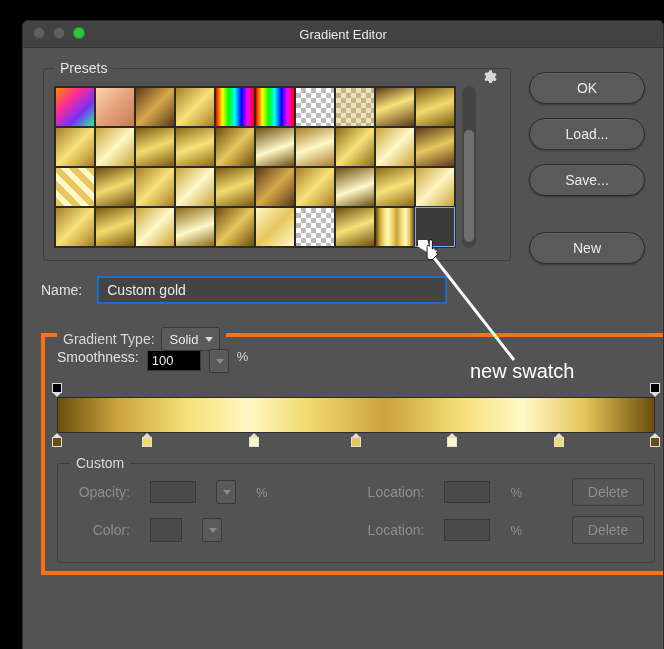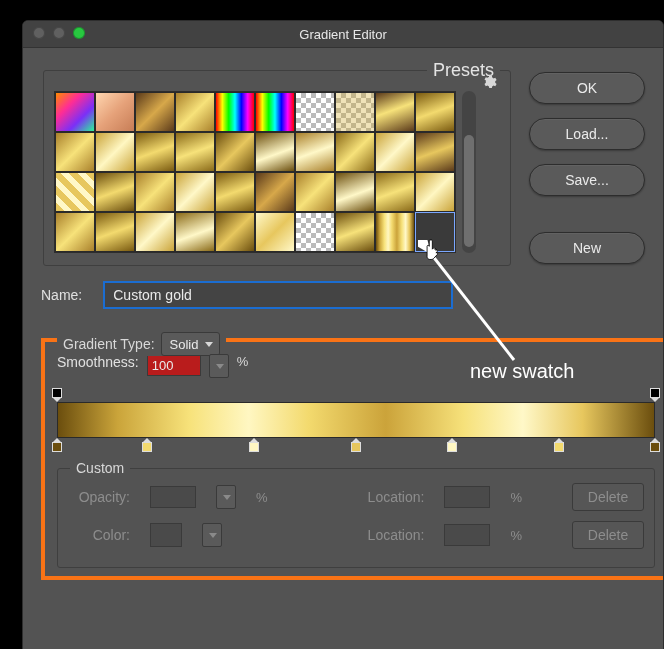--- a/index.html
+++ b/index.html
@@ -81,22 +81,21 @@
     border: 1px solid #3f3f3f;
     border-radius: 3px;
     padding: 10px 10px 12px 10px;
     width: 446px;
     position: relative;
     background: #535353;
   }
   .presets-group > legend {
     padding: 0 6px;
     color: #e4e4e4;
-    font-size: 18px;
-    text-align: right;
+    font-size: 14px;
   }
   .presets-head {
     position: absolute;
     right: 12px;
     top: -8px;
     color: #d0d0d0;
   }
   .gear {
     width: 18px;
     height: 18px;
@@ -160,21 +159,21 @@
     font-size: 14px;
     border-radius: 16px;
     display: flex;
     align-items: center;
     justify-content: center;
     box-shadow: 0 1px 0 rgba(255,255,255,0.05) inset, 0 1px 2px rgba(0,0,0,0.3);
     cursor: default;
   }
 
   
-  .row { display: flex; align-items: center; gap: 22px; margin-top: 16px; }
+  .row { display: flex; align-items: center; gap: 16px; margin-top: 16px; }
   .lbl { color: #e0e0e0; font-size: 14px; }
   .text-input {
     flex: 0 0 330px;
     height: 24px;
     background: #444;
     border: 1px solid #1b6dd1;
     box-shadow: 0 0 0 1px #1b6dd1;
     color: #eaeaea;
     padding: 0 8px;
     font-size: 14px;
@@ -217,21 +216,21 @@
     position: absolute;
     right: 6px;
     top: 9px;
     border-left: 4px solid transparent;
     border-right: 4px solid transparent;
     border-top: 5px solid #d8d8d8;
   }
   .mini-input {
     width: 44px;
     height: 20px;
-    background: #b91c1c;
+    background: #000000;
     border: 1px solid #3a3a3a;
     color: #eaeaea;
     padding: 0 4px;
     font-size: 13px;
   }
   .smooth-row { display: flex; align-items: flex-start; gap: 8px; margin-bottom: 10px; }
 
   
   .grad-area { margin: 6px 0 4px 0; }
   .opacity-rail, .color-rail {

